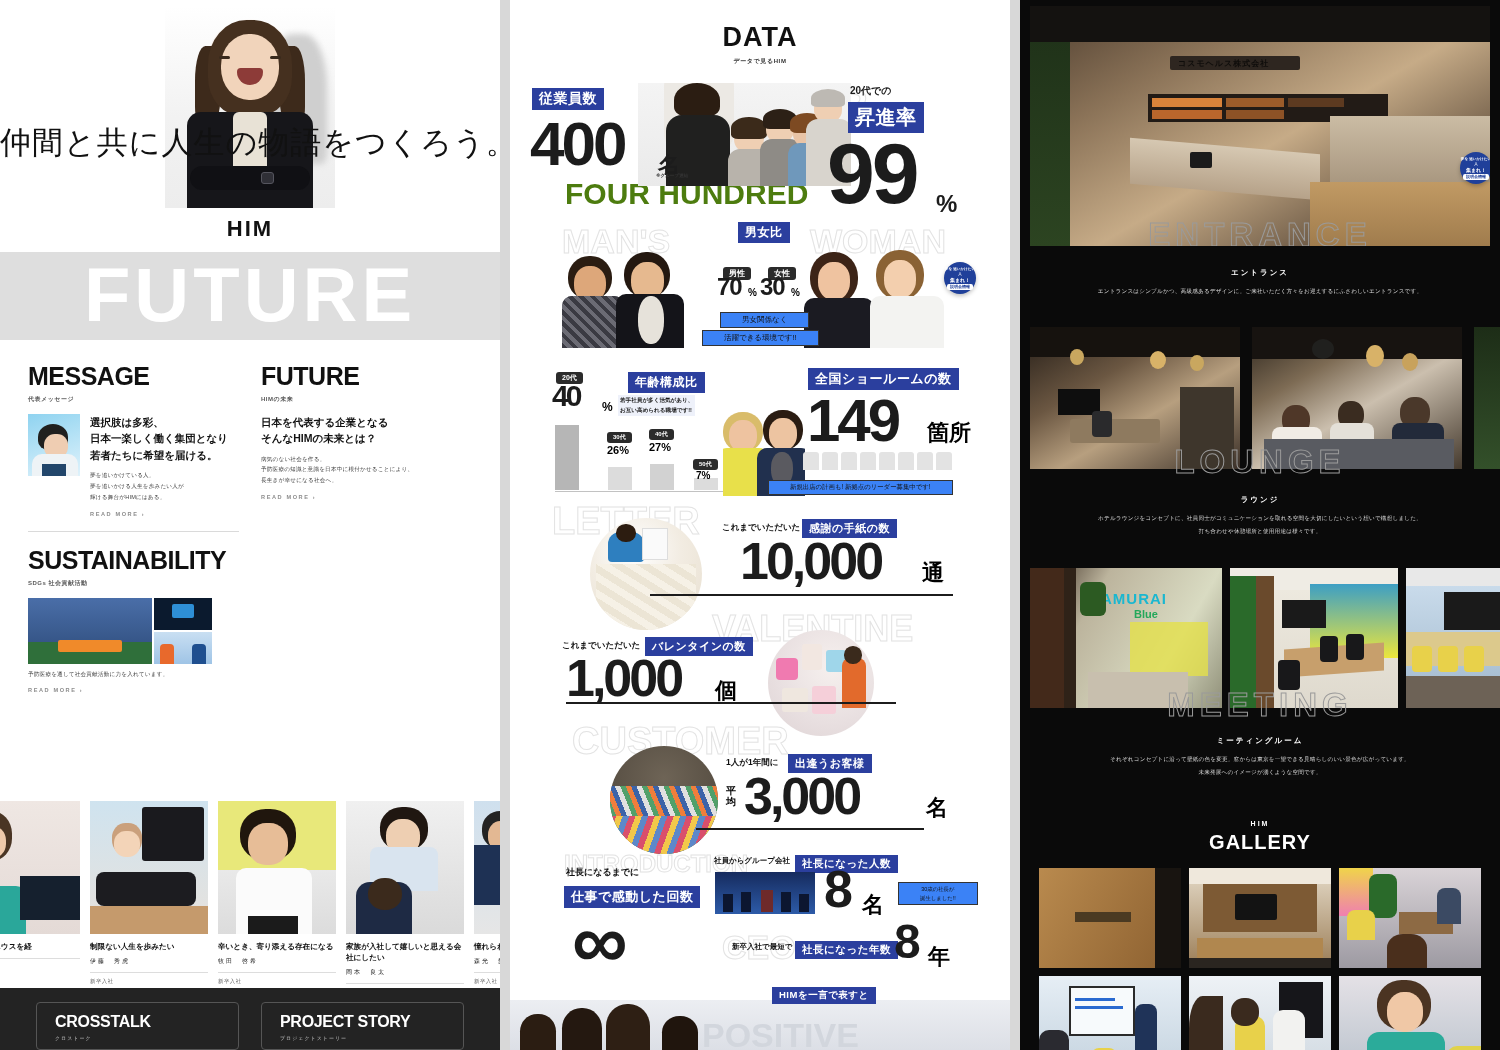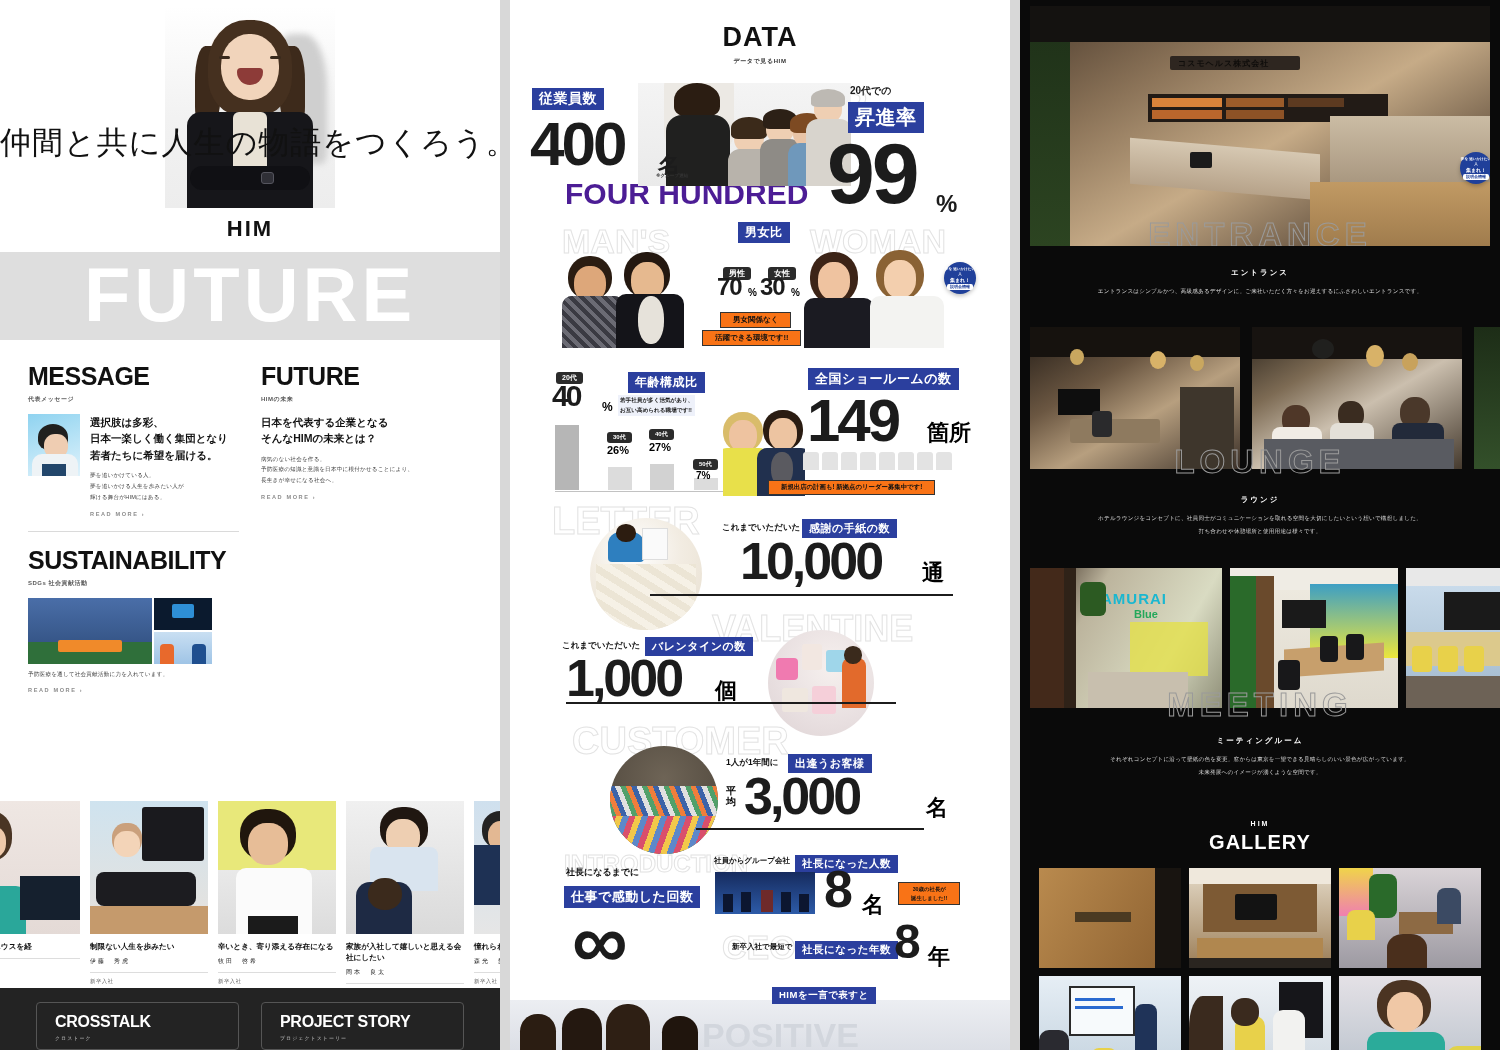--- a/index.html
+++ b/index.html
@@ -107,32 +107,32 @@
   .foot-card .s { font-size: 5px; color:#c6c6c6; margin-top: 4px; letter-spacing:1px;}
 
   
   .panel-mid { width: 510px; height:1050px; background:#fff; position:relative; overflow:hidden; border-left:10px solid #d8d8d8;}
   .mid-inner { position:relative; width:500px; }
   .data-title { text-align:center; padding-top: 22px; font-size:27px; font-weight:900; letter-spacing:1px; color:#111;}
   .data-sub { text-align:center; font-size:6px; font-weight:bold; color:#333; margin-top:4px; letter-spacing:.6px;}
   .blue-tag { display:inline-block; background:#2b3f9e; color:#fff; font-weight:900; padding: 2px 7px; letter-spacing:.5px;}
   .dark-tag { display:inline-block; background:#2b2b2b; color:#fff; font-weight:bold; padding:1px 6px; border-radius:3px;}
   .ghost { color:transparent; -webkit-text-stroke: 1px #e3e3e3; font-weight:900; white-space:nowrap; }
-  .ghost-fill { color:#4c1d95; font-weight:900; white-space:nowrap; }
+  .ghost-fill { color:#4d7c0f; font-weight:900; white-space:nowrap; }
   .bignum { font-weight:900; color:#1c1c1c; letter-spacing:-3px; line-height:.9;}
 
   .blk { position:absolute; }
   .grpphoto { background:linear-gradient(#f4f4f4,#eaeaea); position:absolute; overflow:hidden;}
   .person { position:absolute; border-radius:46%; }
 
   .circ-photo { border-radius:50%; overflow:hidden; position:absolute; }
 
   .speech {
-    position:absolute; background:#f97316; border:1px solid #333; font-weight:bold; color:#111;
-    padding: 2px 12px; font-size: 7.5px;
+    position:absolute; background:#3b82f6; border:1px solid #333; font-weight:normal; color:#111;
+    padding: 2px 21px; font-size: 7.5px;
   }
   .badge-circle {
     position:absolute; width:32px; height:32px; border-radius:50%; background:#20409a;
     color:#fff; font-size:3.6px; font-weight:bold; text-align:center; line-height:1.35; padding-top:5px;
     box-shadow: 0 2px 4px rgba(0,0,0,.25);
   }
   .badge-circle .big { font-size:5px; display:block; }
   .badge-circle .inv { display:block; background:#fff; color:#20409a; font-size:4px; margin:1px 3px 0 3px; border-radius:2px;}
   .hline { position:absolute; height:2px; background:#1c1c1c; }
 

